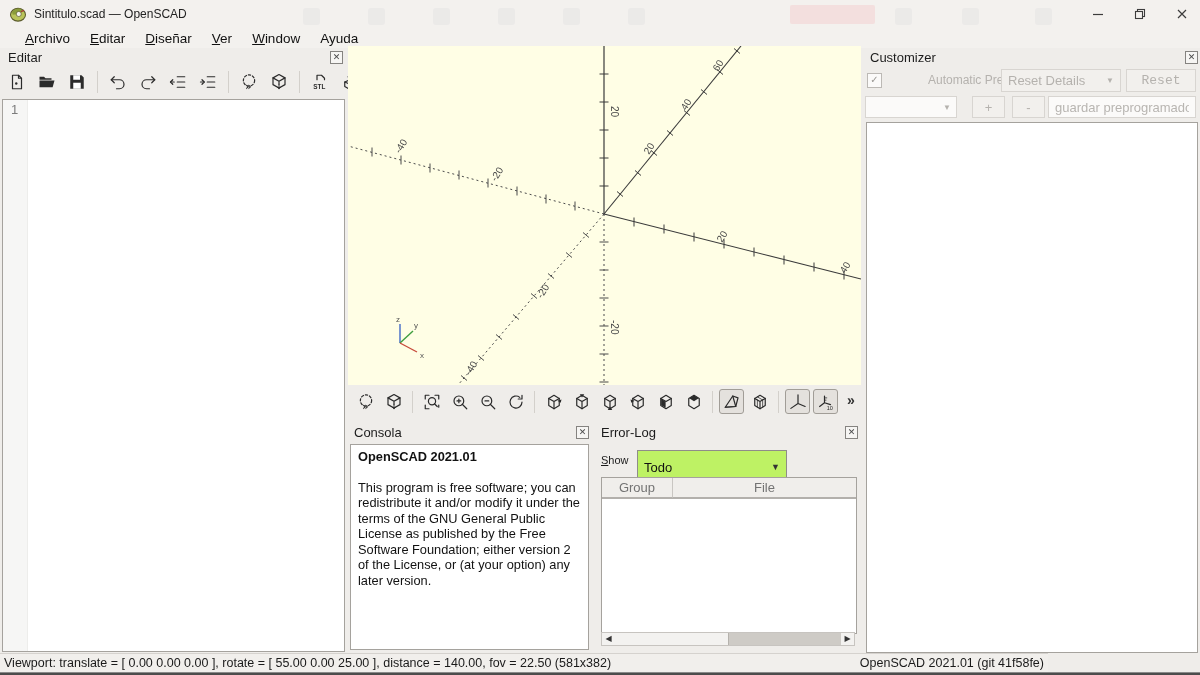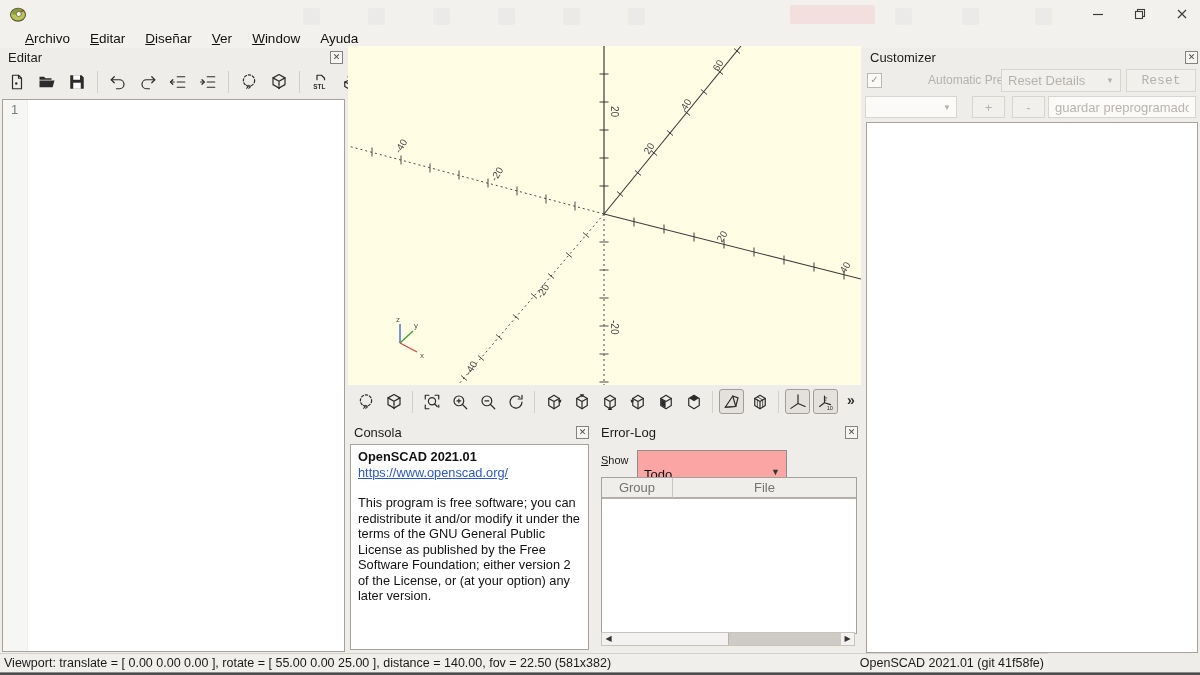--- a/index.html
+++ b/index.html
@@ -31,21 +31,21 @@
   .sunken{background:#ffffff;border:1px solid #a5a29d}
   
   .gutter{left:0;top:0;width:24px;height:100%;background:#f6f6f5;border-right:1px solid #ededeb}
   .line-num{font-size:13px;color:#7c7c7c;padding:2px 0 0 8px}
   
   .c-line{font-size:12.8px;line-height:15.5px;color:#121212}
   .c-bold{font-weight:bold}
   .c-link{color:#2b59c3;text-decoration:underline}
   .c-blank{height:15px}
   
-  .combo{background:#fca5a5;border:1px solid #8f8d89;font-size:13px;display:flex;align-items:flex-start;padding:16px 6px;color:#111}
+  .combo{background:#bef264;border:1px solid #8f8d89;font-size:13px;display:flex;align-items:center;padding:16px 6px;color:#111}
   .combo .arrow{margin-left:auto;font-size:9px;color:#333}
   .th-cell{font-size:13px;color:#737373;background:#f0eeeb;display:flex;align-items:center;justify-content:center;
            border-bottom:1px solid #b3b0ac;box-sizing:border-box}
   .scrollbar{background:#f3f2f0;border:1px solid #c7c4c0;display:flex;align-items:center}
   .sb-arrow{width:13px;height:12px;font-size:8px;line-height:12px;text-align:center;color:#333;background:#f3f2f0;border:none;padding:0}
   .sb-thumb{height:12px;background:#cecbc6;border-left:1px solid #b5b2ad}
   
   .dis-text{color:#b5b2ae}
   .dis-box{background:#f2f0ed;border:1px solid #d8d5d1;color:#b5b2ae;font-size:13px;display:flex;align-items:center;justify-content:center}
   .checkbox{width:13px;height:13px;background:#fbfaf9;border:1px solid #bcb9b5;font-size:10px;line-height:12px;text-align:center;color:#9a9894}
@@ -64,20 +64,21 @@
 
 <div class="abs titlebar">
   <span class="abs" style="left:9px;top:5px">
     <svg width="18" height="18" viewBox="0 0 24 24">
       <ellipse cx="12" cy="13" rx="10" ry="8.5" fill="#b9c45a" stroke="#5c5c2e" stroke-width="1.4"></ellipse>
       <path d="M4 10c2-4 7-6 11-5l4 3-6 4-8 1z" fill="#8a9c3a"></path>
       <circle cx="13" cy="12" r="3.4" fill="#f5f5ee" stroke="#5c5c2e" stroke-width="1"></circle>
       <path d="M16 9l4-2" stroke="#a33" stroke-width="1.6"></path>
     </svg>
   </span>
+  <span class="abs title-text">Sintitulo.scad — OpenSCAD</span>
 
   <span class="abs ghost" style="left:303px"></span>
   <span class="abs ghost" style="left:368px"></span>
   <span class="abs ghost" style="left:433px"></span>
   <span class="abs ghost" style="left:498px"></span>
   <span class="abs ghost" style="left:563px"></span>
   <span class="abs ghost" style="left:628px"></span>
   <span class="abs" style="left:790px;top:5px;width:85px;height:19px;background:#f3caca;opacity:.45;border-radius:2px"></span>
   <span class="abs ghost" style="left:895px"></span>
   <span class="abs ghost" style="left:962px"></span>
@@ -404,21 +405,20 @@
         </svg>
       </span>
     </button>
   </div>
 <button class="abs overflow-btn" style="left:843px;top:392px">»</button>
 
 <div class="abs panel-title" style="left:354px;top:425px">Consola</div>
 <button class="abs close-box" style="left:576px;top:426px">✕</button>
 <div class="abs sunken" style="left:350px;top:444px;width:239px;height:206px;padding:4px 7px;box-sizing:border-box;overflow:hidden">
   <div class="c-line c-bold">OpenSCAD 2021.01</div>
-  <div class="c-line"><a class="c-link" href="#">https://www.openscad.org/</a></div>
   <div class="c-blank"></div>
   <div class="c-line">This program is free software; you can redistribute it and/or modify it under the terms of the GNU General Public License as published by the Free Software Foundation; either version 2 of the License, or (at your option) any later version.</div>
 </div>
 
 <div class="abs panel-title" style="left:601px;top:425px">Error-Log</div>
 <button class="abs close-box" style="left:845px;top:426px">✕</button>
 
 <div class="abs" style="left:601px;top:454px;font-size:11px"><u>S</u>how</div>
 <div class="abs combo" style="left:637px;top:450px;width:150px;height:22px;box-sizing:border-box">
   <span>Todo</span>

